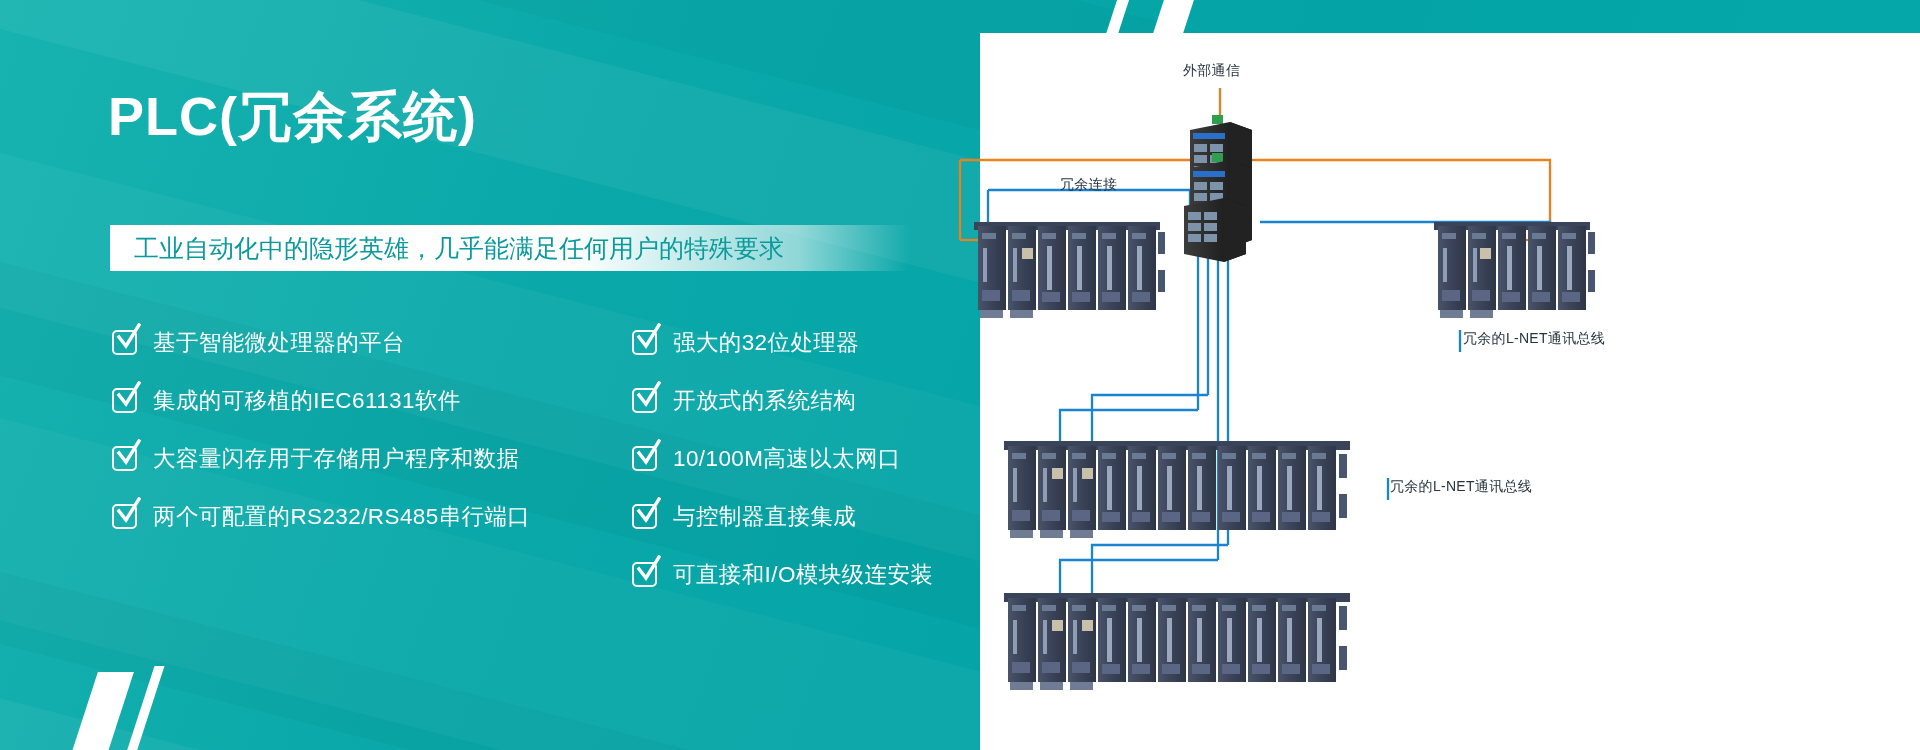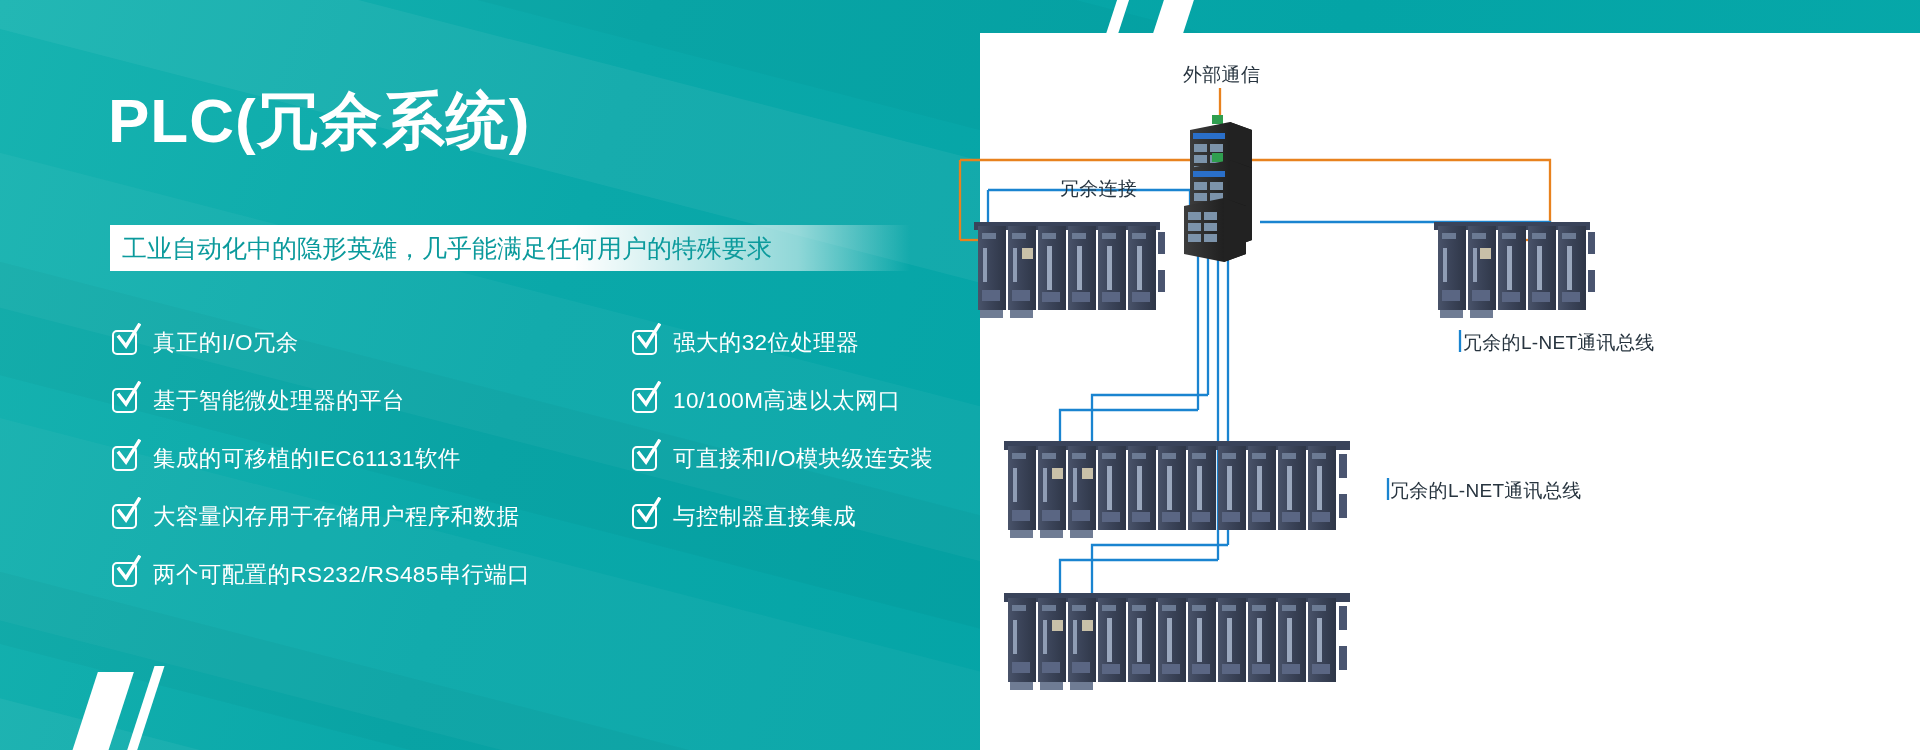--- a/index.html
+++ b/index.html
@@ -35,31 +35,31 @@
   .s-bot-b{ left:135px; top:666px;  width:10px;  height:120px; }
   #panel-svg{ position:absolute; top:0; right:0; width:1060px; height:750px; }
 
   
   #left{
     position:absolute; left:0; top:0; width:1120px; height:750px;
     padding:0; color:#fff;
   }
   #title{
     position:absolute; left:108px; top:88px;
-    font-size:62px; font-weight:bold; letter-spacing:1px;
+    font-size:54px; font-weight:bold; letter-spacing:1px;
     color:#ffffff; line-height:1.05; white-space:nowrap;
   }
   #subtitle-bar{
     position:absolute; left:110px; top:225px;
     height:46px; width:800px;
     background:linear-gradient(90deg,#ffffff 0%,#ffffff 58%,rgba(255,255,255,.55) 86%,rgba(255,255,255,0) 100%);
     display:flex; align-items:center;
   }
   #subtitle{
-    padding-left:12px; font-size:25px; color:#0b9a9c; white-space:nowrap; font-weight:500;
+    padding-left:24px; font-size:25px; color:#0b9a9c; white-space:nowrap; font-weight:500;
   }
 
   
   .col{ position:absolute; }
   #col-left{ left:112px; top:325px; width:520px; }
   #col-right{ left:632px; top:325px; width:430px; }
 
   .feat{ display:flex; align-items:center; margin-bottom:24px; height:34px; }
   .cb{
     position:relative; width:25px; height:25px; flex:0 0 25px;
@@ -69,21 +69,21 @@
     position:absolute; left:1px; top:-9px; width:26px; height:30px;
     pointer-events:none;
   }
   .feat-label{ font-size:22.5px; color:#fff; white-space:nowrap; letter-spacing:.4px; }
 
   
   #diagram{ position:absolute; right:0; top:0; width:1060px; height:750px; }
   #diagram svg{ position:absolute; left:0; top:0; }
 
   .dlabel{
-    position:absolute; font-size:19px; color:#27343f; white-space:nowrap;
+    position:absolute; font-size:14px; color:#27343f; white-space:nowrap;
     letter-spacing:.3px;
   }
   #lab-ext { left:323px; top:62px; }
   #lab-red { left:200px; top:176px;text-align:center; }
   #lab-bus1{ left:603px; top:330px; }
   #lab-bus2{ left:530px; top:478px; }
 </style>
 </head>
 <body>
 
@@ -112,28 +112,20 @@
     <div id="title">PLC(冗余系统)</div>
 
     <div id="subtitle-bar">
       <div id="subtitle">工业自动化中的隐形英雄，几乎能满足任何用户的特殊要求</div>
     </div>
 
     <div class="col" id="col-left">
       <div class="feat">
         <span class="cb">
           <svg class="tick" viewBox="0 0 26 30">
-              <polyline points="4,14 11,23 24,2" fill="none" stroke="#ffffff" stroke-width="3.4" stroke-linecap="square" stroke-linejoin="miter"></polyline>
-            </svg>
-        </span>
-        <span class="feat-label">真正的I/O冗余</span>
-      </div>
-      <div class="feat">
-        <span class="cb">
-          <svg class="tick" viewBox="0 0 26 30">
               <polyline points="4,14 11,23 24,2" fill="none" stroke="#ffffff" stroke-width="3.4" stroke-linecap="square"></polyline>
             </svg>
         </span>
         <span class="feat-label">基于智能微处理器的平台</span>
       </div>
       <div class="feat">
         <span class="cb">
           <svg class="tick" viewBox="0 0 26 30">
               <polyline points="4,14 11,23 24,2" fill="none" stroke="#ffffff" stroke-width="3.4" stroke-linecap="square"></polyline>
             </svg>
@@ -166,37 +158,45 @@
             </svg>
         </span>
         <span class="feat-label">强大的32位处理器</span>
       </div>
       <div class="feat">
         <span class="cb">
           <svg class="tick" viewBox="0 0 26 30">
               <polyline points="4,14 11,23 24,2" fill="none" stroke="#ffffff" stroke-width="3.4" stroke-linecap="square"></polyline>
             </svg>
         </span>
+        <span class="feat-label">开放式的系统结构</span>
+      </div>
+      <div class="feat">
+        <span class="cb">
+          <svg class="tick" viewBox="0 0 26 30">
+              <polyline points="4,14 11,23 24,2" fill="none" stroke="#ffffff" stroke-width="3.4" stroke-linecap="square"></polyline>
+            </svg>
+        </span>
         <span class="feat-label">10/100M高速以太网口</span>
       </div>
       <div class="feat">
         <span class="cb">
           <svg class="tick" viewBox="0 0 26 30">
               <polyline points="4,14 11,23 24,2" fill="none" stroke="#ffffff" stroke-width="3.4" stroke-linecap="square"></polyline>
             </svg>
         </span>
+        <span class="feat-label">与控制器直接集成</span>
+      </div>
+      <div class="feat">
+        <span class="cb">
+          <svg class="tick" viewBox="0 0 26 30">
+              <polyline points="4,14 11,23 24,2" fill="none" stroke="#ffffff" stroke-width="3.4" stroke-linecap="square"></polyline>
+            </svg>
+        </span>
         <span class="feat-label">可直接和I/O模块级连安装</span>
-      </div>
-      <div class="feat">
-        <span class="cb">
-          <svg class="tick" viewBox="0 0 26 30">
-              <polyline points="4,14 11,23 24,2" fill="none" stroke="#ffffff" stroke-width="3.4" stroke-linecap="square"></polyline>
-            </svg>
-        </span>
-        <span class="feat-label">与控制器直接集成</span>
       </div>
     </div>
   </div>
 
   <div id="diagram">
     <svg width="1060" height="750" viewBox="0 0 1060 750">
       <defs>
         <linearGradient id="modG" x1="0" y1="0" x2="1" y2="0">
           <stop offset="0" stop-color="#49536a"></stop>
           <stop offset="0.45" stop-color="#3b4459"></stop>

